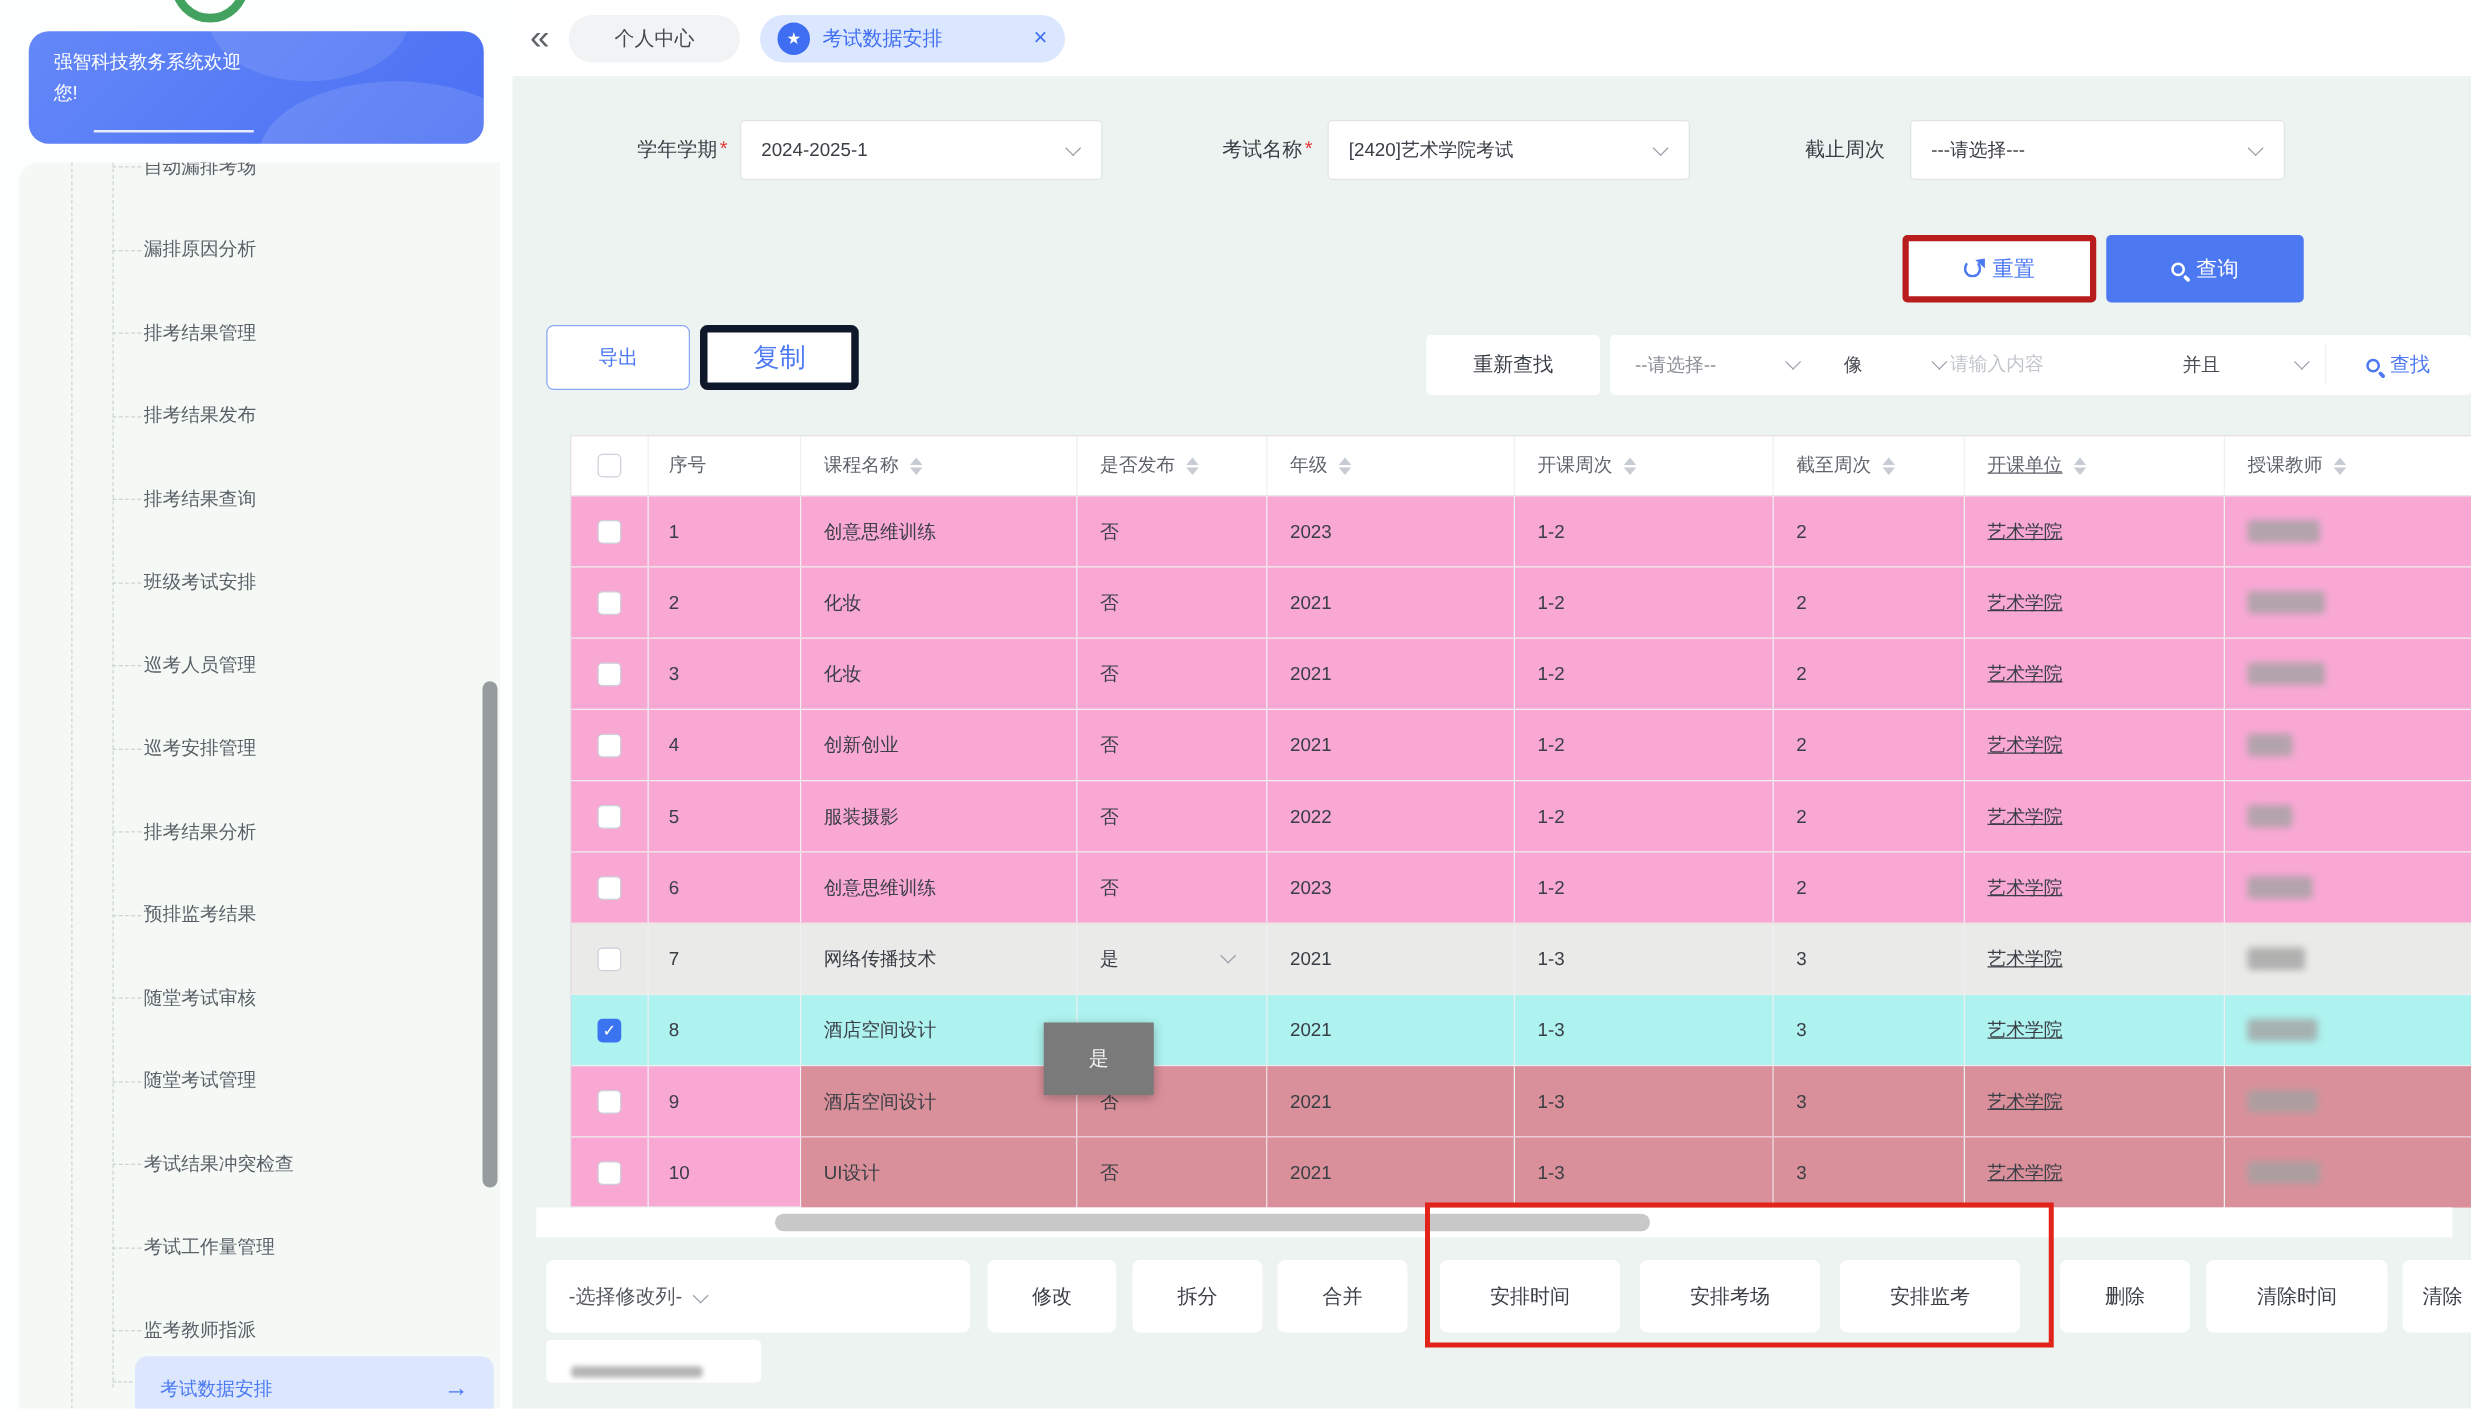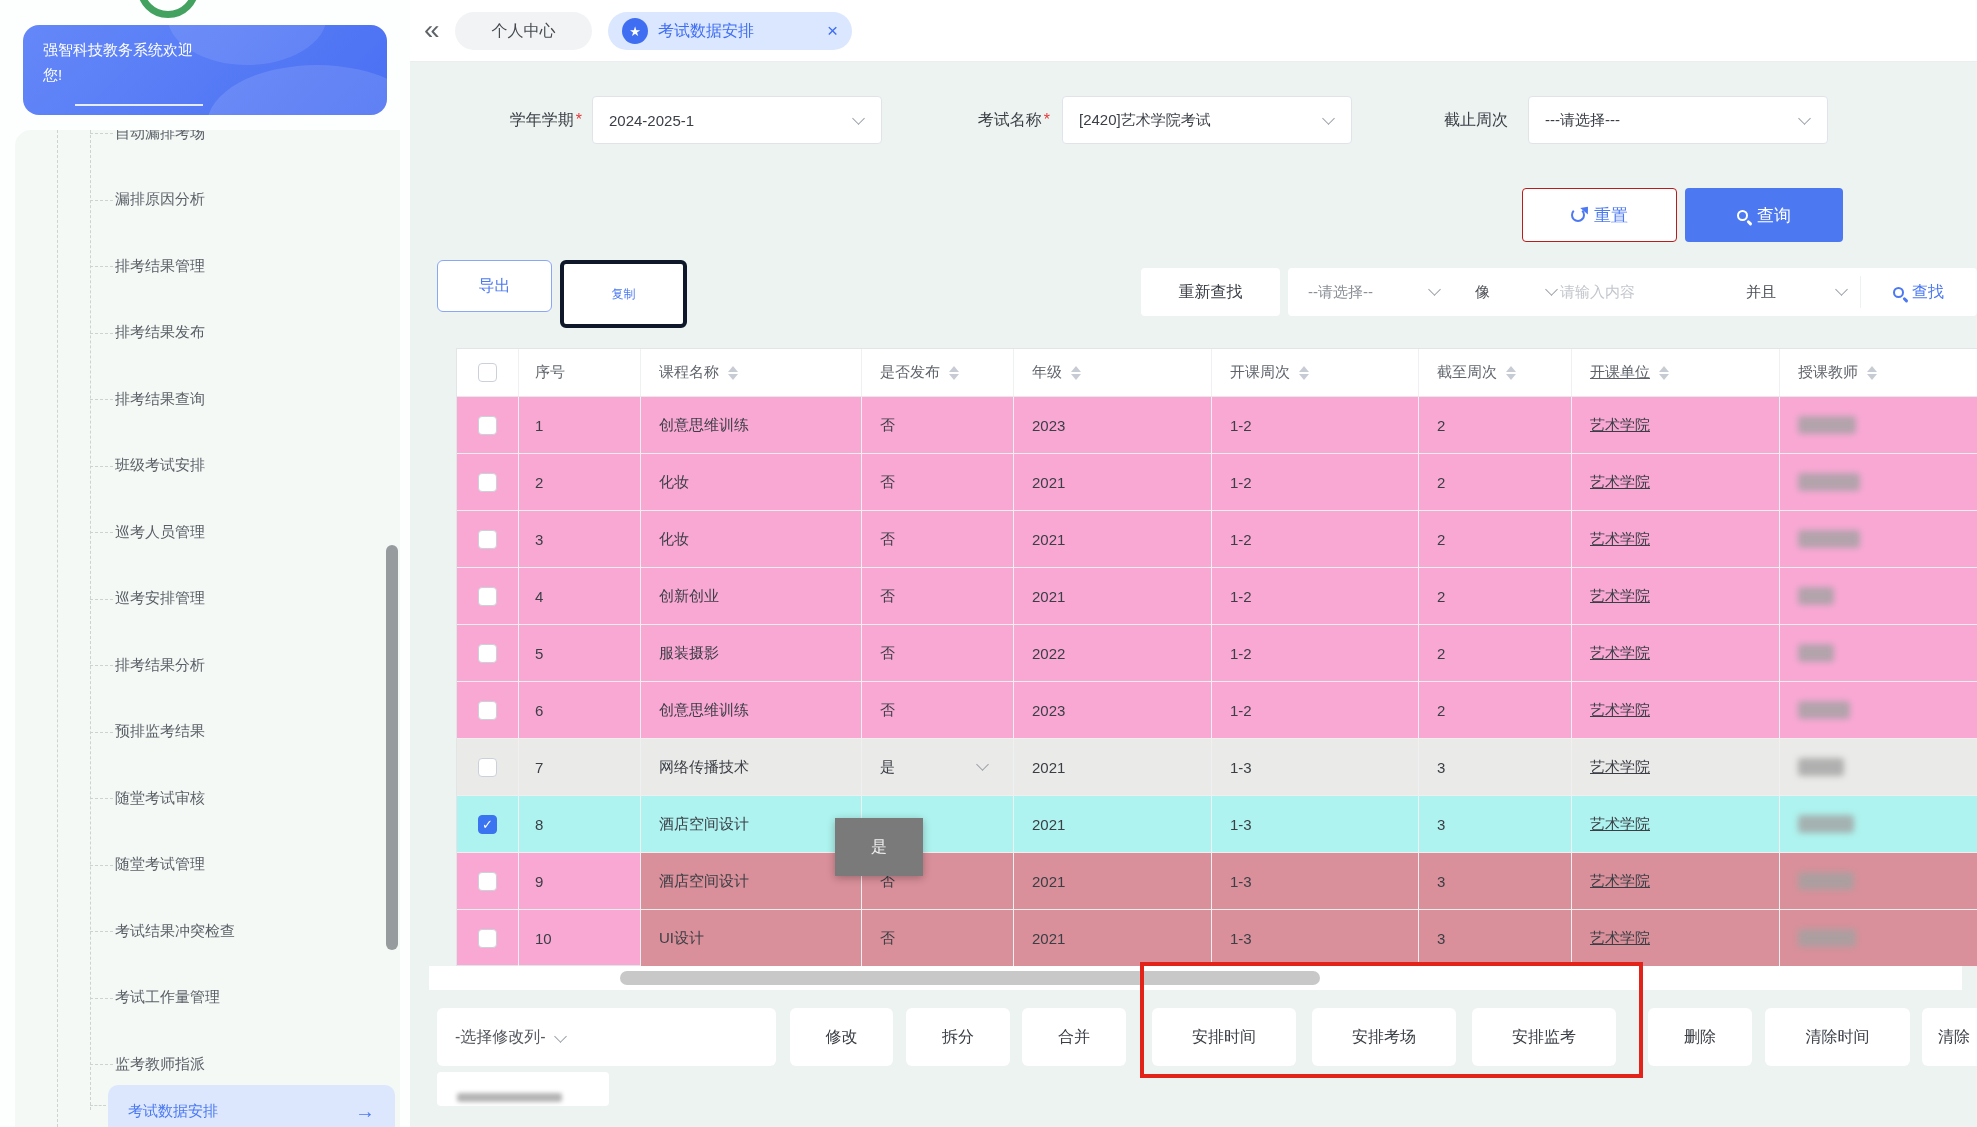--- a/index.html
+++ b/index.html
@@ -62,35 +62,35 @@
   .chev { width:9px; height:9px; border-right:1.6px solid #9aa0a8; border-bottom:1.6px solid #9aa0a8;
     transform:rotate(45deg); margin-top:-4px; }
   .select .chev { position:absolute; right:18px; top:21px; }
   .lab-sem { left:470px; width:112px; } .sel-sem { left:592px; width:290px; }
   .lab-exam { left:938px; width:112px; } .sel-exam { left:1062px; width:290px; }
   .lab-week { left:1412px; width:96px; } .sel-week { left:1528px; width:300px;padding-left:16px; }
   
   .btn { display:flex; align-items:center; justify-content:center; border-radius:4px;
     cursor:pointer; white-space:nowrap; }
   .btn-reset { position:absolute; left:1522px; top:188px; width:155px; height:54px;
-    background:#fff; border:1px solid #b91c1c; color:#4c78f2; font-size:17px; gap:9px; }
+    background:#fff; border:5px solid #b91c1c; color:#4c78f2; font-size:17px; gap:9px; }
   .btn-query { position:absolute; left:1685px; top:188px; width:158px; height:54px;
     background:#4c78f2; color:#fff; font-size:17px; gap:9px; }
   .refresh-ic { width:14px; height:14px; border:2px solid currentColor; border-radius:50%;
     border-top-color:transparent; position:relative; }
   .refresh-ic::after { content:""; position:absolute; left:8px; top:-4px; width:0; height:0;
     border-left:5px solid transparent; border-right:5px solid transparent; border-bottom:6px solid currentColor;
     transform:rotate(40deg); }
   .mag-ic { width:11px; height:11px; border:2px solid currentColor; border-radius:50%; position:relative; }
   .mag-ic::after { content:""; position:absolute; left:9px; top:8px; width:2.5px; height:6px;
     background:currentColor; transform:rotate(-45deg); border-radius:2px; }
   .btn-export { position:absolute; left:437px; top:260px; width:115px; height:52px; background:#fff;
     border:1px solid #8aa6f6; border-radius:6px; color:#4c78f2; font-size:16px; }
-  .btn-copy { position:absolute; left:560px; top:260px; width:127px; height:68px; background:#fff;
-    border:4px solid #0f172a; border-radius:6px; color:#4c78f2; font-size:12px; }
+  .btn-copy { position:absolute; left:560px; top:260px; width:127px; height:52px; background:#fff;
+    border:6px solid #0f172a; border-radius:6px; color:#4c78f2; font-size:21px; }
   .btn-research { position:absolute; left:1141px; top:268px; width:139px; height:48px; background:#fff;
     border-radius:4px; color:#3a3e45; font-size:16px; }
   
   .searchbar { position:absolute; left:1288px; top:268px; width:689px; height:48px; background:#fff;
     border-radius:4px; }
   .sb-seg { position:absolute; top:0; height:48px; display:flex; align-items:center; cursor:pointer; }
   .sb-seg .chev { position:absolute; top:21px; }
   .sb-field { left:0; width:167px; padding-left:20px; font-size:15px; color:#8a8f96; }
   .sb-field .chev { right:16px; }
   .sb-op { left:167px; width:115px; padding-left:20px; font-size:15px; color:#4a4e54; }

